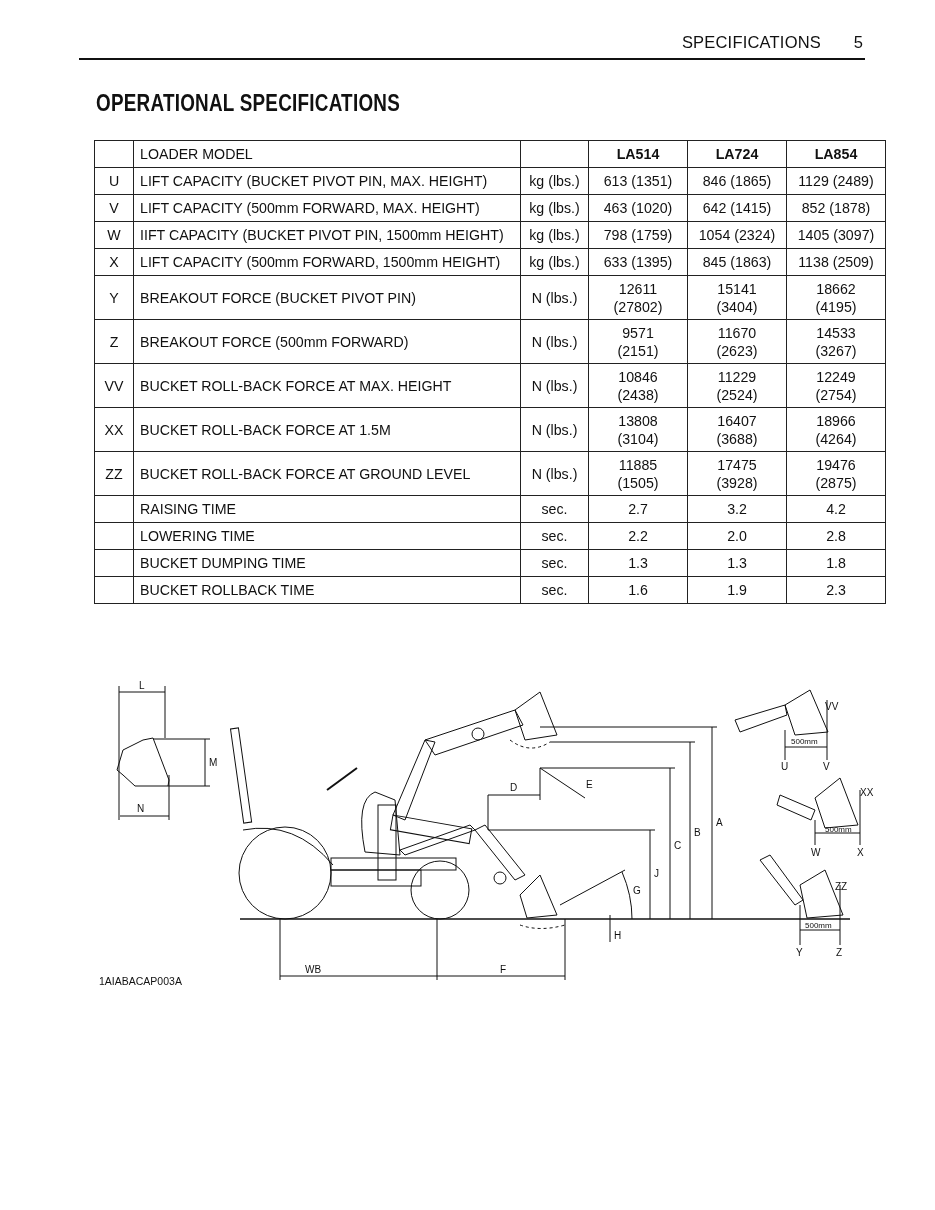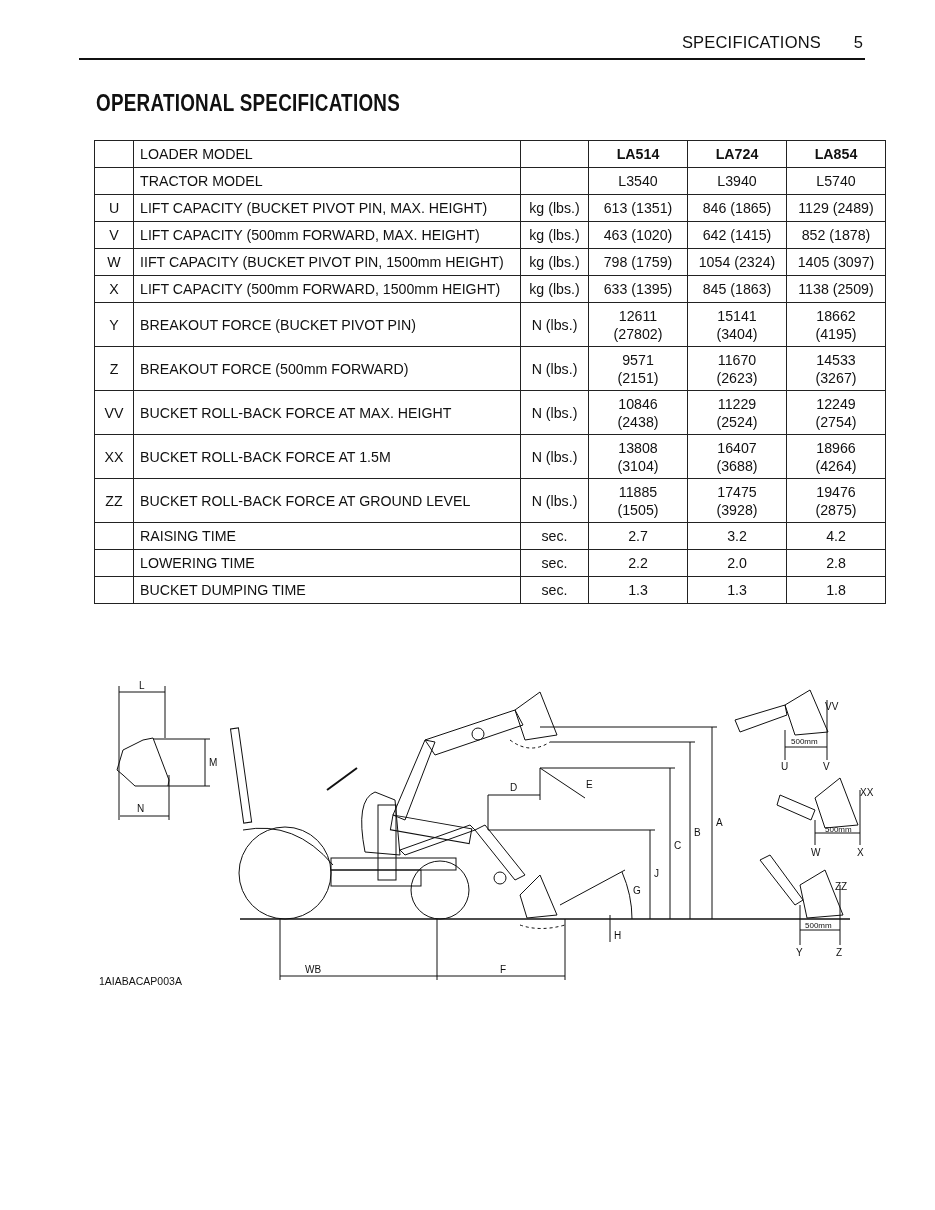--- a/index.html
+++ b/index.html
@@ -34,28 +34,20 @@
   <tbody id="spec-body">
       <tr class="r1">
         <td class="code"></td>
         <td class="desc">LOADER MODEL</td>
         <td class="unit"></td>
         <td class="val model">LA514</td>
         <td class="val model">LA724</td>
         <td class="val model">LA854</td>
       </tr>
       <tr class="r1">
-        <td class="code"></td>
-        <td class="desc">TRACTOR MODEL</td>
-        <td class="unit"></td>
-        <td class="val">L3540</td>
-        <td class="val">L3940</td>
-        <td class="val">L5740</td>
-      </tr>
-      <tr class="r1">
         <td class="code">U</td>
         <td class="desc">LIFT CAPACITY (BUCKET PIVOT PIN, MAX. HEIGHT)</td>
         <td class="unit">kg (lbs.)</td>
         <td class="val">613 (1351)</td>
         <td class="val">846 (1865)</td>
         <td class="val">1129 (2489)</td>
       </tr>
       <tr class="r1">
         <td class="code">V</td>
         <td class="desc">LIFT CAPACITY (500mm FORWARD, MAX. HEIGHT)</td>
@@ -181,20 +173,28 @@
         <td class="val">2.0</td>
         <td class="val">2.8</td>
       </tr>
       <tr class="r1">
         <td class="code"></td>
         <td class="desc">BUCKET DUMPING TIME</td>
         <td class="unit">sec.</td>
         <td class="val">1.3</td>
         <td class="val">1.3</td>
         <td class="val">1.8</td>
+      </tr>
+      <tr class="r1">
+        <td class="code"></td>
+        <td class="desc">BUCKET ROLLBACK TIME</td>
+        <td class="unit">sec.</td>
+        <td class="val">1.6</td>
+        <td class="val">1.9</td>
+        <td class="val">2.3</td>
       </tr>
     </tbody>
 </table>
 
 <svg class="diagram" width="800" height="300" viewBox="0 0 800 300" xmlns="http://www.w3.org/2000/svg" font-family="Liberation Sans, sans-serif" font-size="10" fill="none" stroke="#111" stroke-width="1">
 
   <g>
     <line x1="24" y1="12" x2="70" y2="12"></line>
     <line x1="24" y1="6" x2="24" y2="140"></line>
     <line x1="70" y1="6" x2="70" y2="58"></line>

